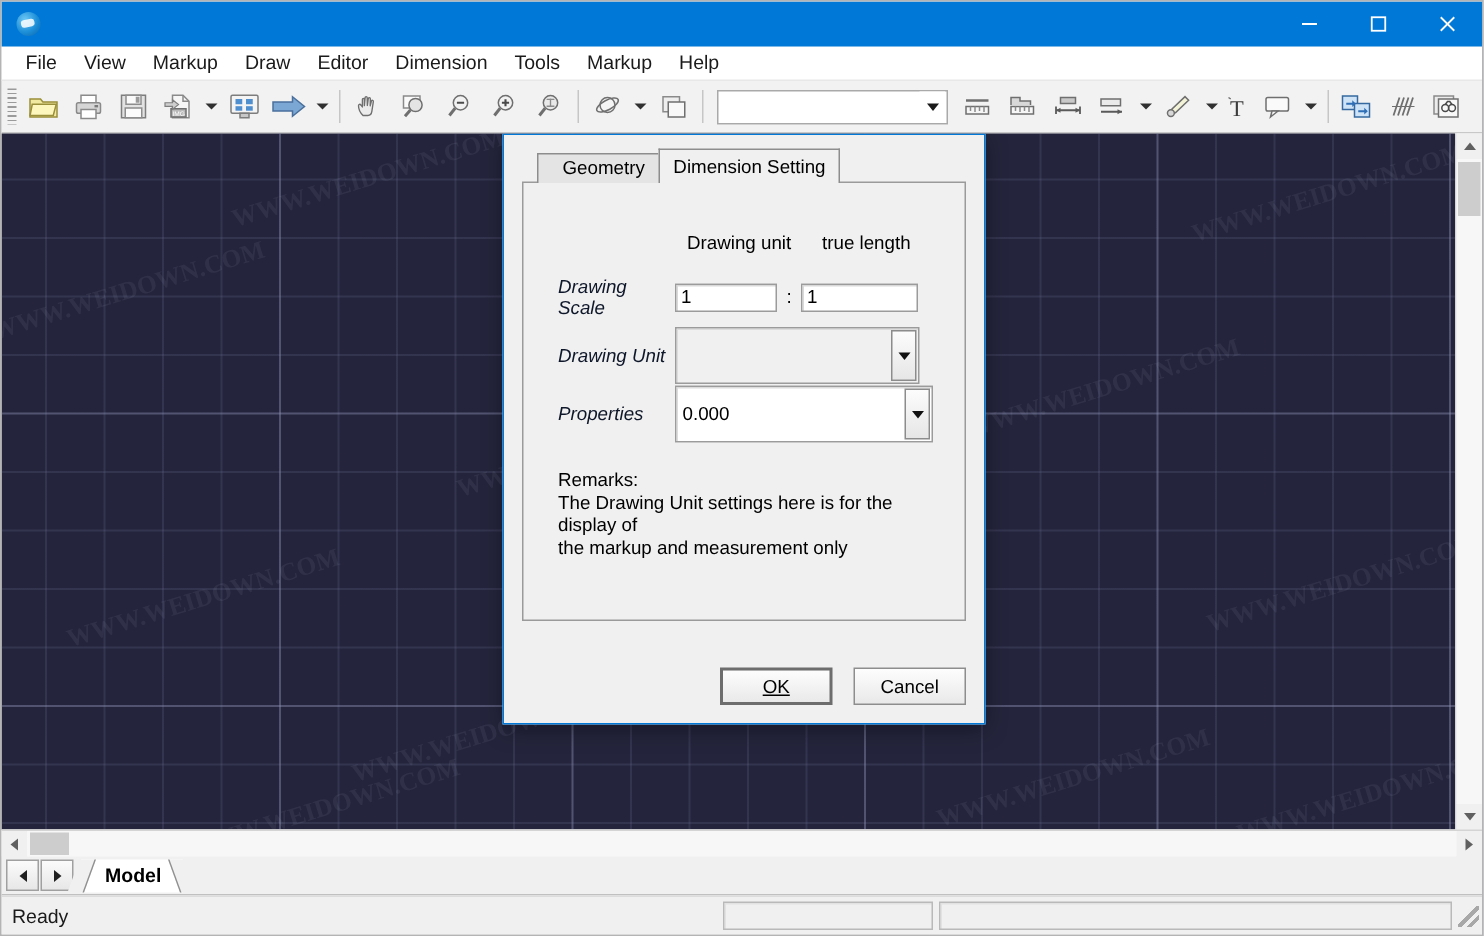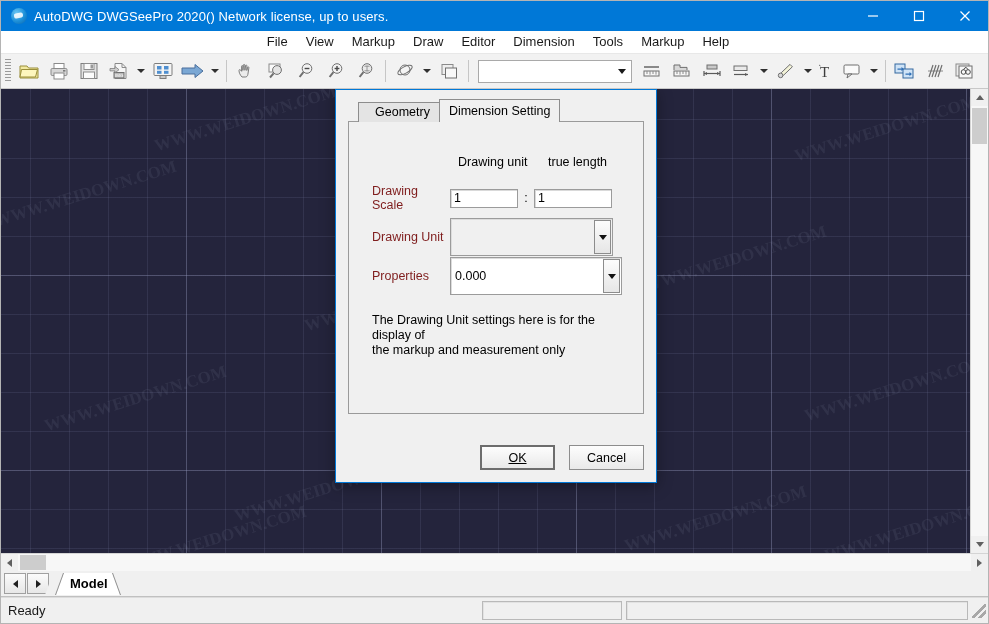--- a/index.html
+++ b/index.html
@@ -52,21 +52,20 @@
   }
   .wc svg { display: block; }
 
   
   .menubar {
     height: 22px; flex: 0 0 22px;
     background: #ffffff;
     display: flex; align-items: center;
     padding-left: 7px;
     border-bottom: 1px solid #e8e8e8;
-    justify-content: center;
   }
   .menuitem {
     font-size: 13px; color: #1a1a1a;
     padding: 2px 9px 3px 9px;
     white-space: nowrap;
   }
 
   
   .toolbar {
     height: 34px; flex: 0 0 34px;
@@ -295,21 +294,21 @@
   .col-head {
     position: absolute; font-size: 12.5px; color: #000000;
   }
   .col-head.h1 { left: 109px; top: 33px; }
   .col-head.h2 { left: 199px; top: 33px; }
 
   .frow { position: absolute; display: flex; align-items: center; }
   .frow.r1 { left: 23px; top: 62px; }
   .frow.r2 { left: 23px; top: 96px; }
   .frow.r3 { left: 23px; top: 135px; }
-  .flabel { font-size: 12.5px; color: #7f1d1d; width: 78px; }
+  .flabel { font-size: 12.5px; color: #0f172a; width: 78px; font-style: italic; }
   .tfield {
     height: 19px; box-sizing: border-box;
     border: 1px solid #9b9b9b;
     background: #ffffff;
     font-size: 12.5px; color: #000000;
     display: flex; align-items: center;
     padding-left: 3px;
     box-shadow: inset 1px 1px 0 #d9d9d9;
   }
   .tfield.w1 { width: 68px; }
@@ -364,21 +363,20 @@
   }
   .dbtn.default { border: 2px solid #6d6d6d; text-decoration: underline; }
 </style>
 </head>
 <body>
 
 <div class="app">
 
   <div class="titlebar">
     <div class="title-logo"></div>
-    <div class="title-text">AutoDWG DWGSeePro 2020() Network license, up to  users.</div>
     <div class="wincontrols">
       <div class="wc">
         <svg width="12" height="12" viewBox="0 0 12 12">
             <line x1="1" y1="6" x2="11" y2="6" stroke="#ffffff" stroke-width="1.2"></line>
           </svg>
       </div>
       <div class="wc">
         <svg width="12" height="12" viewBox="0 0 12 12">
             <rect x="1.5" y="1.5" width="9" height="9" fill="none" stroke="#ffffff" stroke-width="1.2"></rect>
           </svg>
@@ -661,20 +659,21 @@
               <div class="flabel">Properties</div>
               <div class="combo c2">
                 <span class="cval">0.000</span>
                 <span class="cbtn">
                     <i></i>
                   </span>
               </div>
             </div>
 
             <div class="remarks">
+              <div>Remarks:</div>
               <div>The Drawing Unit settings here is for the display of</div>
               <div>the markup and measurement only</div>
             </div>
           </div>
 
           <div class="dlg-buttons">
             <div class="dbtn default">OK</div>
             <div class="dbtn">Cancel</div>
           </div>
         </div>

